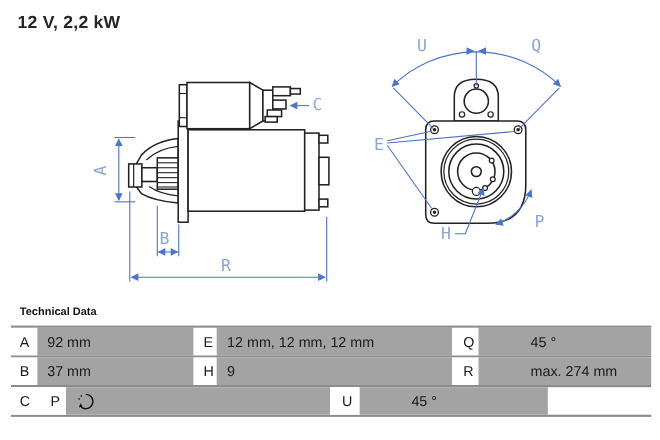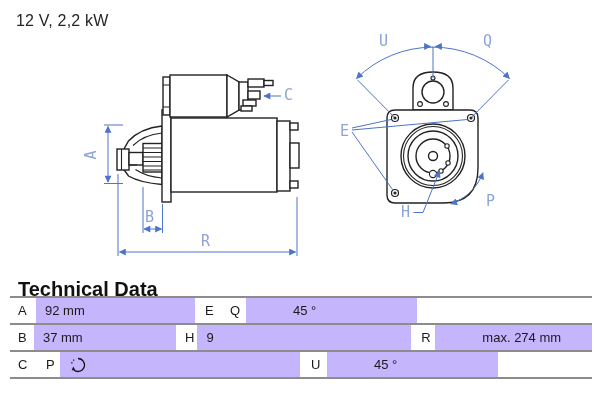--- a/index.html
+++ b/index.html
@@ -1,29 +1,29 @@
 <!DOCTYPE html>
 <html><head>
 <meta charset="utf-8">
 <style>
   html,body{margin:0;padding:0;background:#fff;}
   #stage{position:relative;width:600px;height:400px;background:#ffffff;overflow:hidden;
          font-family:"Liberation Sans", sans-serif;color:#1a1a1a;}
   .abs{position:absolute;}
-  #title{left:16px;top:12px;font-size:16px;font-weight:normal;color:#262626;letter-spacing:.2px;}
+  #title{left:16px;top:12px;font-size:16px;font-weight:bold;color:#262626;letter-spacing:.2px;}
   #drawing-svg{left:0;top:0;}
   .dimlabel{position:absolute;font-family:"DejaVu Sans Mono", monospace;font-size:15px;
             color:#8ea4d6;line-height:15px;}
   .rot{width:16px;height:16px;text-align:center;transform:rotate(-90deg);transform-origin:center;}
-  #tech-heading{left:18px;top:278px;font-size:20px;font-weight:bold;color:#111;}
+  #tech-heading{left:18px;top:278px;font-size:10px;font-weight:bold;color:#111;}
   #tech-table{left:10px;top:296px;width:582px;border-top:2px solid #8c8c8c;}
   .trow{display:flex;align-items:stretch;height:27px;border-bottom:2px solid #8c8c8c;box-sizing:border-box;}
   .cell{display:flex;align-items:center;font-size:13px;}
   .lab{background:#ffffff;}
-  .val{background:#c4b5fd;padding-left:9px;}
+  .val{background:#a3a3a3;padding-left:9px;}
   .lab1{width:26px;padding-left:8px;box-sizing:border-box;}
   .val1{width:150px;}
   .gap{width:4px;background:#ffffff;}
   .lab2{width:20px;padding-left:6px;box-sizing:border-box;}
   .val2{width:231px;}
   .lab3{width:23px;padding-left:7px;box-sizing:border-box;}
   .val3{width:124px;padding-left:47px;}
   .icon-wrap{display:flex;align-items:center;}
 </style>
 </head>
@@ -163,20 +163,21 @@
   <span class="dimlabel" style="left:483px;top:34px;">Q</span>
 
   <span id="tech-heading" class="abs">Technical Data</span>
 
   <div id="tech-table" class="abs">
     <div class="trow">
       <div class="cell lab lab1">A</div>
       <div class="cell val val1">92 mm</div>
       <div class="gap"></div>
       <div class="cell lab lab2">E</div>
+      <div class="cell val val2">12 mm, 12 mm, 12 mm</div>
       <div class="gap"></div>
       <div class="cell lab lab3">Q</div>
       <div class="cell val val3">45 °</div>
     </div>
     <div class="trow">
       <div class="cell lab lab1">B</div>
       <div class="cell val val1">37 mm</div>
       <div class="gap"></div>
       <div class="cell lab lab2">H</div>
       <div class="cell val val2">9</div>

